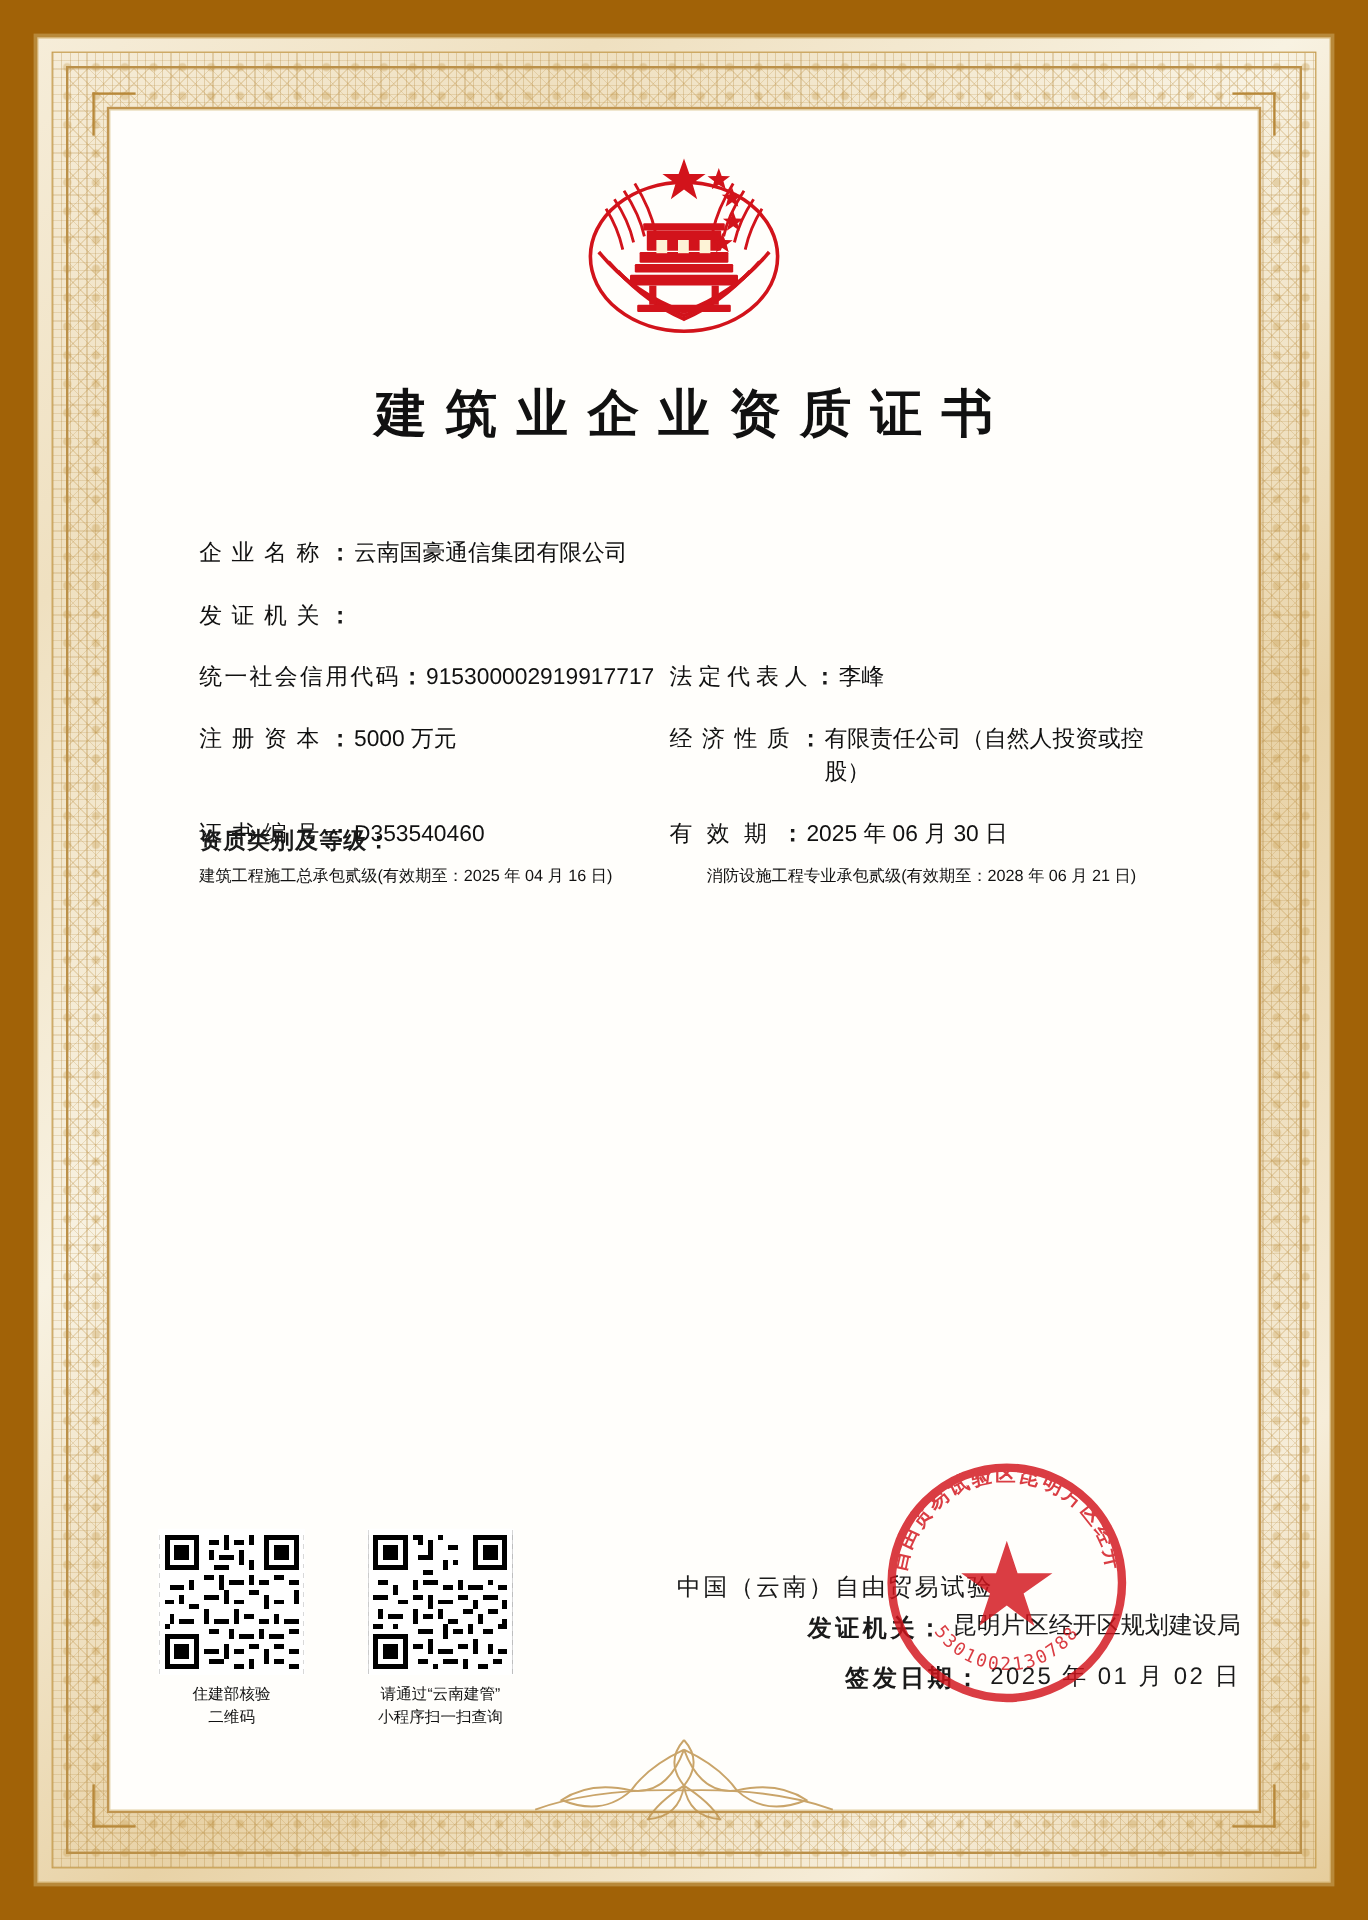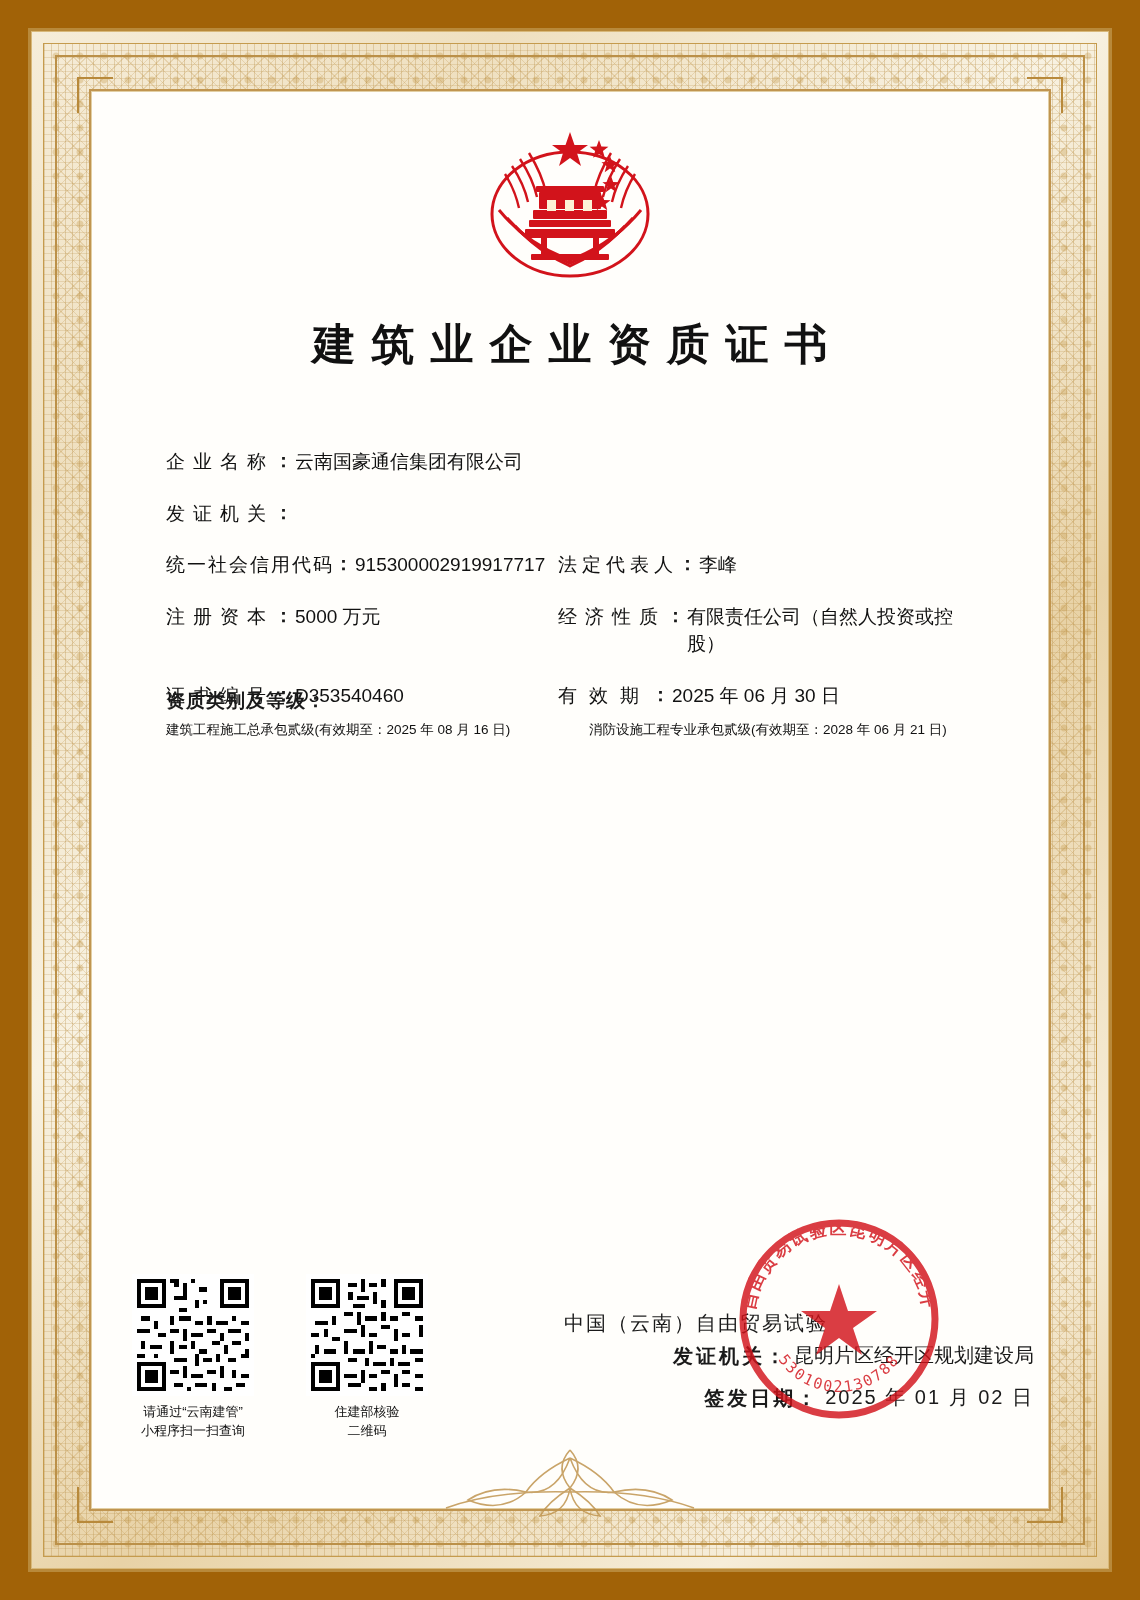--- a/index.html
+++ b/index.html
@@ -375,27 +375,112 @@
         <span class="cell">
           <span class="label sp12">有效期</span>
           <span class="colon">：</span>
           <span class="value">2025 年 06 月 30 日</span>
         </span>
       </div>
     </div>
 
     <div class="qual-title">资质类别及等级：</div>
     <div class="qual-list">
-      <div class="qual-item">建筑工程施工总承包贰级(有效期至：2025 年 08 月 16 日)</div>
+      <div class="qual-item">建筑工程施工总承包贰级(有效期至：2025 年 04 月 16 日)</div>
       <div class="qual-item">消防设施工程专业承包贰级(有效期至：2028 年 06 月 21 日)</div>
     </div>
 
     <div class="bottom">
 
       <div class="qr-area">
+        <div class="qr-block">
+          <div class="qr-img">
+            <svg viewBox="0 0 29 29" width="120" height="120" shape-rendering="crispEdges" aria-hidden="true">
+              <rect width="29" height="29" fill="#fff"></rect>
+              <g fill="#000">
+                <rect x="1" y="1" width="7" height="1"></rect>
+                  <rect x="1" y="7" width="7" height="1"></rect>
+                <rect x="1" y="1" width="1" height="7"></rect>
+                  <rect x="7" y="1" width="1" height="7"></rect>
+                <rect x="3" y="3" width="3" height="3"></rect>
+                <rect x="21" y="1" width="7" height="1"></rect>
+                  <rect x="21" y="7" width="7" height="1"></rect>
+                <rect x="21" y="1" width="1" height="7"></rect>
+                  <rect x="27" y="1" width="1" height="7"></rect>
+                <rect x="23" y="3" width="3" height="3"></rect>
+                <rect x="1" y="21" width="7" height="1"></rect>
+                  <rect x="1" y="27" width="7" height="1"></rect>
+                <rect x="1" y="21" width="1" height="7"></rect>
+                  <rect x="7" y="21" width="1" height="7"></rect>
+                <rect x="3" y="23" width="3" height="3"></rect>
+                <rect x="10" y="2" width="2" height="1"></rect>
+                  <rect x="13" y="1" width="1" height="3"></rect>
+                <rect x="15" y="2" width="2" height="1"></rect>
+                  <rect x="18" y="1" width="1" height="2"></rect>
+                <rect x="10" y="4" width="1" height="2"></rect>
+                  <rect x="12" y="5" width="3" height="1"></rect>
+                <rect x="16" y="4" width="1" height="3"></rect>
+                  <rect x="18" y="6" width="1" height="2"></rect>
+                <rect x="11" y="7" width="3" height="1"></rect>
+                  <rect x="9" y="9" width="2" height="1"></rect>
+                <rect x="12" y="9" width="1" height="3"></rect>
+                  <rect x="14" y="10" width="3" height="1"></rect>
+                <rect x="18" y="9" width="1" height="2"></rect>
+                  <rect x="20" y="10" width="2" height="1"></rect>
+                <rect x="23" y="9" width="2" height="1"></rect>
+                  <rect x="26" y="10" width="2" height="1"></rect>
+                <rect x="2" y="11" width="3" height="1"></rect>
+                  <rect x="6" y="10" width="1" height="2"></rect>
+                <rect x="1" y="14" width="2" height="1"></rect>
+                  <rect x="4" y="13" width="1" height="2"></rect>
+                <rect x="6" y="15" width="2" height="1"></rect>
+                  <rect x="9" y="13" width="3" height="1"></rect>
+                <rect x="13" y="12" width="1" height="3"></rect>
+                  <rect x="15" y="14" width="2" height="1"></rect>
+                <rect x="18" y="12" width="2" height="1"></rect>
+                  <rect x="21" y="13" width="1" height="3"></rect>
+                <rect x="23" y="14" width="2" height="1"></rect>
+                  <rect x="27" y="12" width="1" height="3"></rect>
+                <rect x="2" y="17" width="1" height="2"></rect>
+                  <rect x="4" y="18" width="3" height="1"></rect>
+                <rect x="9" y="16" width="1" height="3"></rect>
+                  <rect x="11" y="18" width="3" height="1"></rect>
+                <rect x="15" y="16" width="1" height="3"></rect>
+                  <rect x="17" y="17" width="2" height="1"></rect>
+                <rect x="20" y="18" width="2" height="1"></rect>
+                  <rect x="23" y="17" width="1" height="2"></rect>
+                <rect x="25" y="18" width="3" height="1"></rect>
+                  <rect x="1" y="19" width="1" height="1"></rect>
+                <rect x="10" y="20" width="2" height="1"></rect>
+                  <rect x="14" y="20" width="1" height="2"></rect>
+                <rect x="16" y="21" width="3" height="1"></rect>
+                  <rect x="20" y="20" width="1" height="2"></rect>
+                <rect x="22" y="21" width="3" height="1"></rect>
+                  <rect x="26" y="20" width="2" height="1"></rect>
+                <rect x="9" y="24" width="3" height="1"></rect>
+                  <rect x="13" y="23" width="1" height="3"></rect>
+                <rect x="15" y="24" width="2" height="1"></rect>
+                  <rect x="18" y="23" width="2" height="1"></rect>
+                <rect x="21" y="24" width="1" height="3"></rect>
+                  <rect x="23" y="23" width="2" height="1"></rect>
+                <rect x="26" y="24" width="2" height="1"></rect>
+                  <rect x="10" y="26" width="3" height="1"></rect>
+                <rect x="15" y="27" width="2" height="1"></rect>
+                  <rect x="18" y="26" width="1" height="2"></rect>
+                <rect x="23" y="26" width="2" height="1"></rect>
+                  <rect x="26" y="27" width="2" height="1"></rect>
+              </g>
+            </svg>
+          </div>
+          <div class="qr-caption">
+            <div>住建部核验</div>
+            <div>二维码</div>
+          </div>
+        </div>
+
         <div class="qr-block">
           <div class="qr-img">
             <svg viewBox="0 0 29 29" width="120" height="120" shape-rendering="crispEdges" aria-hidden="true">
               <rect width="29" height="29" fill="#fff"></rect>
               <g fill="#000">
                 <rect x="1" y="1" width="7" height="1"></rect>
                   <rect x="1" y="7" width="7" height="1"></rect>
                 <rect x="1" y="1" width="1" height="7"></rect>
                   <rect x="7" y="1" width="1" height="7"></rect>
                 <rect x="3" y="3" width="3" height="3"></rect>
@@ -468,105 +553,20 @@
                 <rect x="25" y="26" width="2" height="1"></rect>
                   <rect x="9" y="1" width="1" height="1"></rect>
               </g>
             </svg>
           </div>
           <div class="qr-caption">
             <div>请通过“云南建管”</div>
             <div>小程序扫一扫查询</div>
           </div>
         </div>
-
-        <div class="qr-block">
-          <div class="qr-img">
-            <svg viewBox="0 0 29 29" width="120" height="120" shape-rendering="crispEdges" aria-hidden="true">
-              <rect width="29" height="29" fill="#fff"></rect>
-              <g fill="#000">
-                <rect x="1" y="1" width="7" height="1"></rect>
-                  <rect x="1" y="7" width="7" height="1"></rect>
-                <rect x="1" y="1" width="1" height="7"></rect>
-                  <rect x="7" y="1" width="1" height="7"></rect>
-                <rect x="3" y="3" width="3" height="3"></rect>
-                <rect x="21" y="1" width="7" height="1"></rect>
-                  <rect x="21" y="7" width="7" height="1"></rect>
-                <rect x="21" y="1" width="1" height="7"></rect>
-                  <rect x="27" y="1" width="1" height="7"></rect>
-                <rect x="23" y="3" width="3" height="3"></rect>
-                <rect x="1" y="21" width="7" height="1"></rect>
-                  <rect x="1" y="27" width="7" height="1"></rect>
-                <rect x="1" y="21" width="1" height="7"></rect>
-                  <rect x="7" y="21" width="1" height="7"></rect>
-                <rect x="3" y="23" width="3" height="3"></rect>
-                <rect x="10" y="2" width="2" height="1"></rect>
-                  <rect x="13" y="1" width="1" height="3"></rect>
-                <rect x="15" y="2" width="2" height="1"></rect>
-                  <rect x="18" y="1" width="1" height="2"></rect>
-                <rect x="10" y="4" width="1" height="2"></rect>
-                  <rect x="12" y="5" width="3" height="1"></rect>
-                <rect x="16" y="4" width="1" height="3"></rect>
-                  <rect x="18" y="6" width="1" height="2"></rect>
-                <rect x="11" y="7" width="3" height="1"></rect>
-                  <rect x="9" y="9" width="2" height="1"></rect>
-                <rect x="12" y="9" width="1" height="3"></rect>
-                  <rect x="14" y="10" width="3" height="1"></rect>
-                <rect x="18" y="9" width="1" height="2"></rect>
-                  <rect x="20" y="10" width="2" height="1"></rect>
-                <rect x="23" y="9" width="2" height="1"></rect>
-                  <rect x="26" y="10" width="2" height="1"></rect>
-                <rect x="2" y="11" width="3" height="1"></rect>
-                  <rect x="6" y="10" width="1" height="2"></rect>
-                <rect x="1" y="14" width="2" height="1"></rect>
-                  <rect x="4" y="13" width="1" height="2"></rect>
-                <rect x="6" y="15" width="2" height="1"></rect>
-                  <rect x="9" y="13" width="3" height="1"></rect>
-                <rect x="13" y="12" width="1" height="3"></rect>
-                  <rect x="15" y="14" width="2" height="1"></rect>
-                <rect x="18" y="12" width="2" height="1"></rect>
-                  <rect x="21" y="13" width="1" height="3"></rect>
-                <rect x="23" y="14" width="2" height="1"></rect>
-                  <rect x="27" y="12" width="1" height="3"></rect>
-                <rect x="2" y="17" width="1" height="2"></rect>
-                  <rect x="4" y="18" width="3" height="1"></rect>
-                <rect x="9" y="16" width="1" height="3"></rect>
-                  <rect x="11" y="18" width="3" height="1"></rect>
-                <rect x="15" y="16" width="1" height="3"></rect>
-                  <rect x="17" y="17" width="2" height="1"></rect>
-                <rect x="20" y="18" width="2" height="1"></rect>
-                  <rect x="23" y="17" width="1" height="2"></rect>
-                <rect x="25" y="18" width="3" height="1"></rect>
-                  <rect x="1" y="19" width="1" height="1"></rect>
-                <rect x="10" y="20" width="2" height="1"></rect>
-                  <rect x="14" y="20" width="1" height="2"></rect>
-                <rect x="16" y="21" width="3" height="1"></rect>
-                  <rect x="20" y="20" width="1" height="2"></rect>
-                <rect x="22" y="21" width="3" height="1"></rect>
-                  <rect x="26" y="20" width="2" height="1"></rect>
-                <rect x="9" y="24" width="3" height="1"></rect>
-                  <rect x="13" y="23" width="1" height="3"></rect>
-                <rect x="15" y="24" width="2" height="1"></rect>
-                  <rect x="18" y="23" width="2" height="1"></rect>
-                <rect x="21" y="24" width="1" height="3"></rect>
-                  <rect x="23" y="23" width="2" height="1"></rect>
-                <rect x="26" y="24" width="2" height="1"></rect>
-                  <rect x="10" y="26" width="3" height="1"></rect>
-                <rect x="15" y="27" width="2" height="1"></rect>
-                  <rect x="18" y="26" width="1" height="2"></rect>
-                <rect x="23" y="26" width="2" height="1"></rect>
-                  <rect x="26" y="27" width="2" height="1"></rect>
-              </g>
-            </svg>
-          </div>
-          <div class="qr-caption">
-            <div>住建部核验</div>
-            <div>二维码</div>
-          </div>
-        </div>
       </div>
 
       <div class="issuer-area">
         <div class="issuer-org">中国（云南）自由贸易试验</div>
         <div class="issuer-row">
           <span class="issuer-label">发证机关：</span>
           <span class="issuer-value">昆明片区经开区规划建设局</span>
         </div>
         <div class="issuer-row">
           <span class="issuer-label">签发日期：</span>

